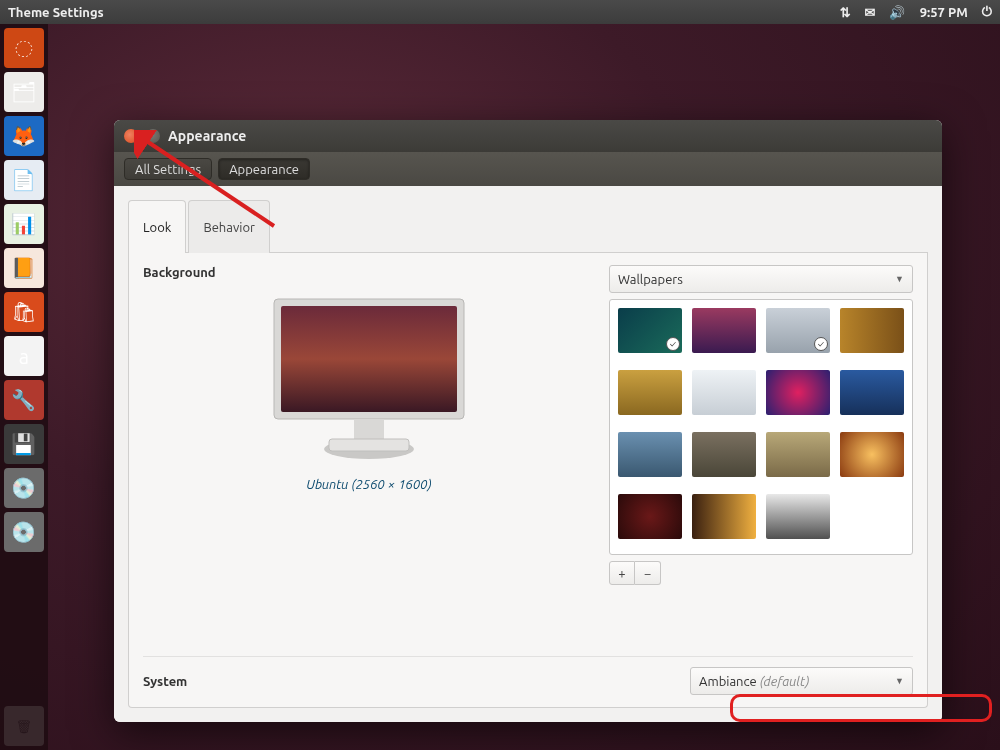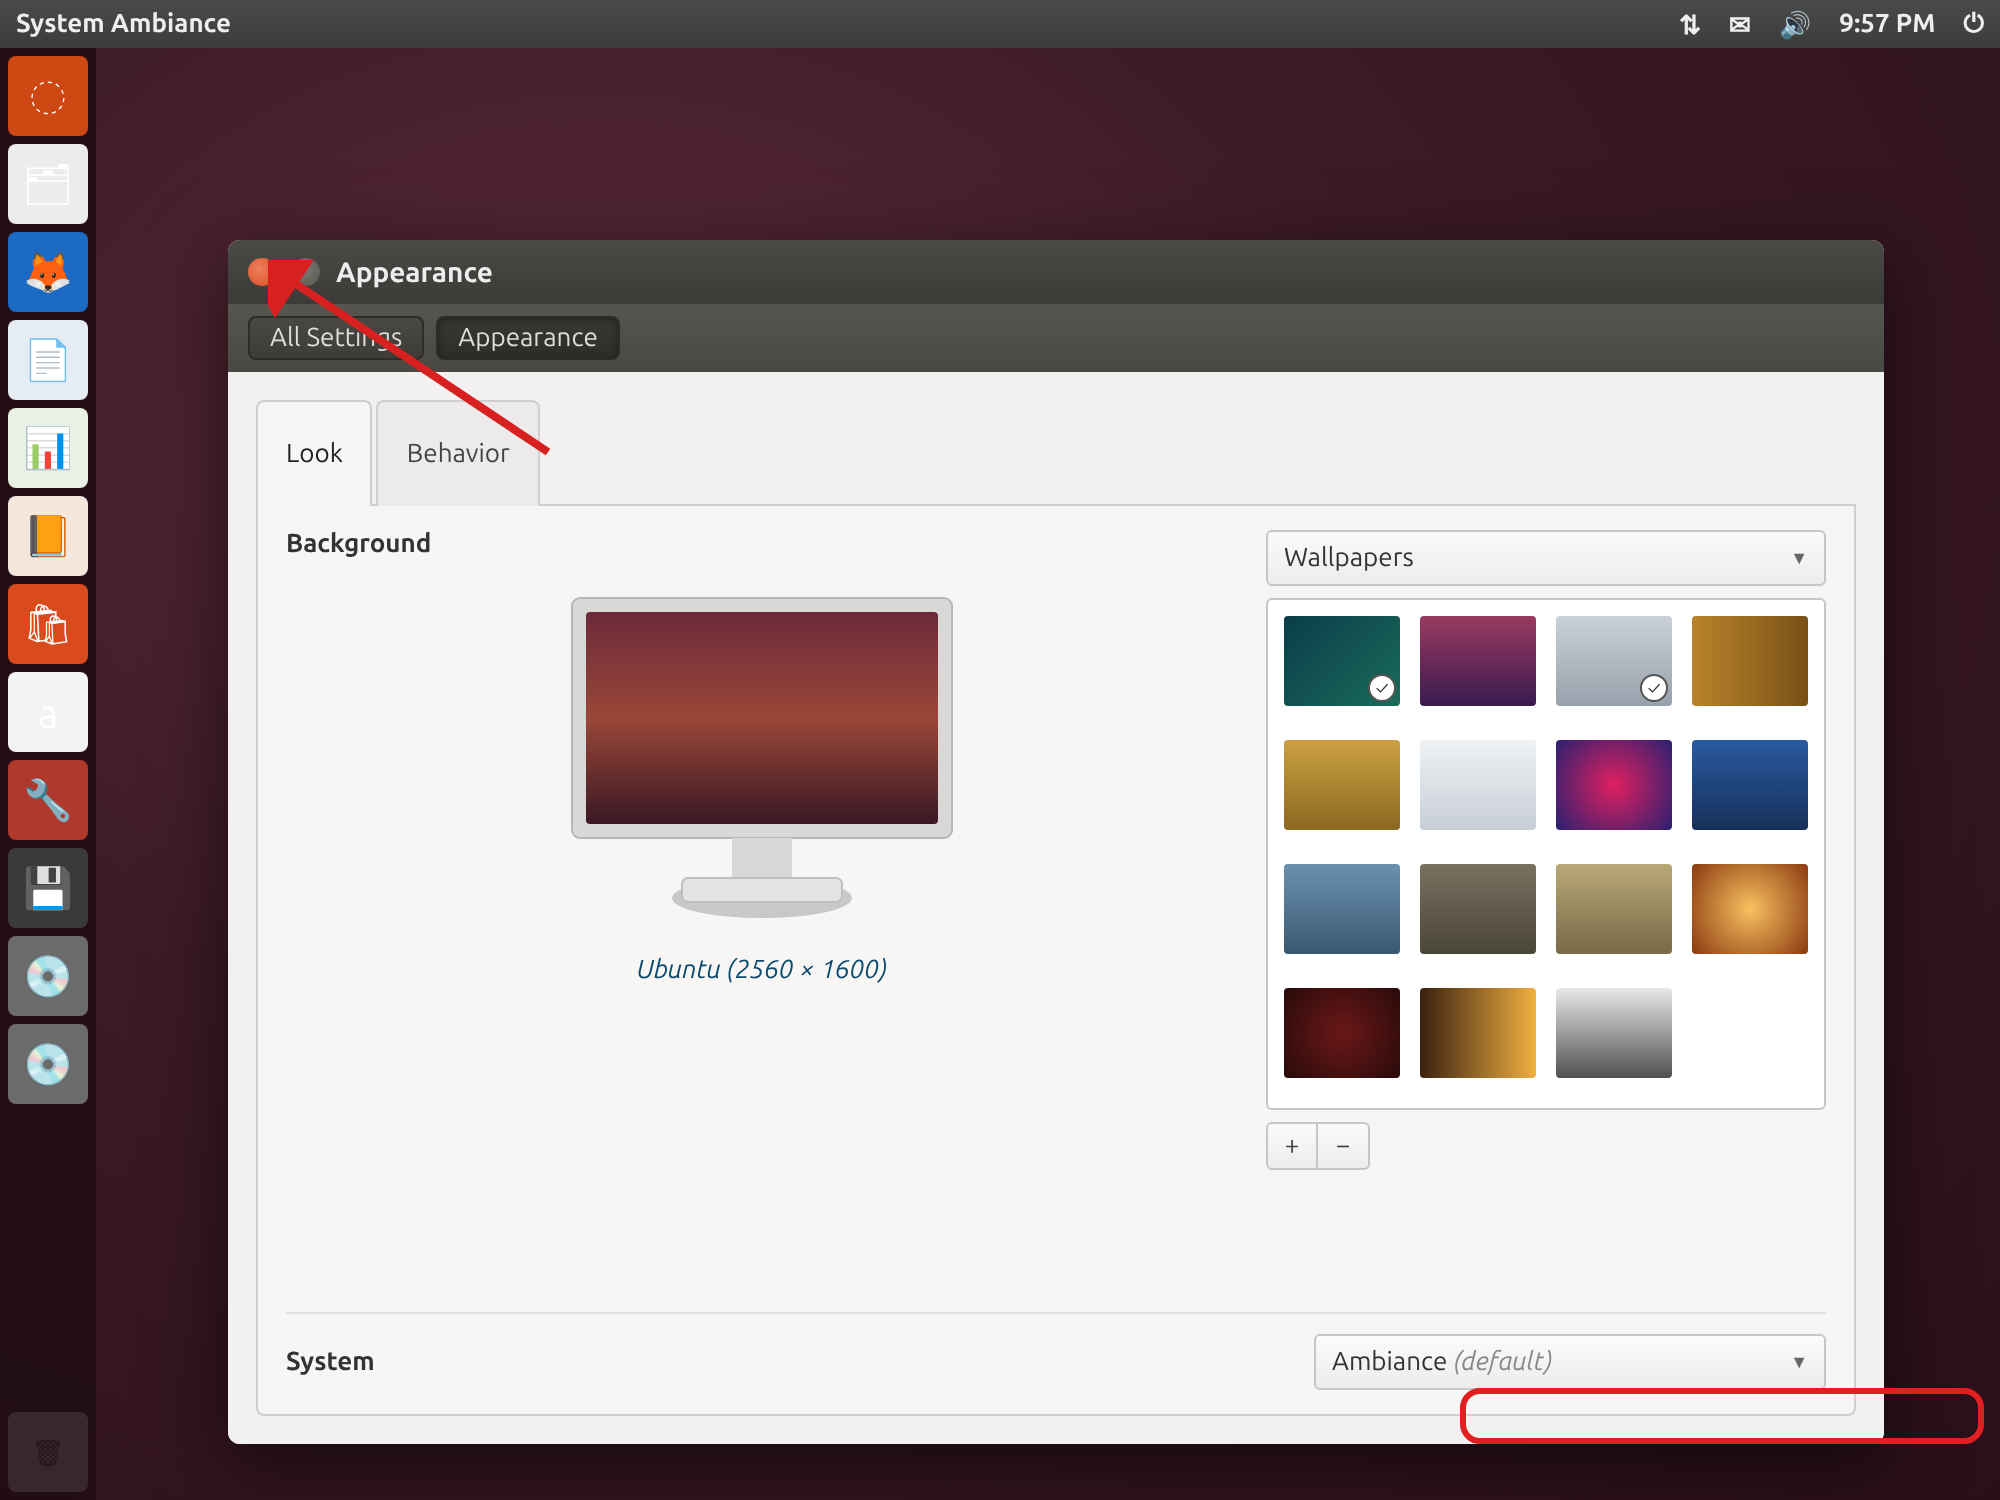--- a/index.html
+++ b/index.html
@@ -135,21 +135,21 @@
   flex: 1;
   padding: 12px 14px;
   display: flex; flex-direction: column;
   gap: 20px;
 }
 .row { display: flex; align-items: flex-start; gap: 14px; }
 .bg-row { flex: 1; }
 .label { font-weight: bold; color: #333; width: 140px; }
 
 .preview-col { flex: 1; display: flex; flex-direction: column; align-items: center; }
-.wall-col { width: 280px; display: flex; flex-direction: column; gap: 6px; }
+.wall-col { width: 304px; display: flex; flex-direction: column; gap: 6px; }
 
 .monitor-wrap { margin-top: 10px; }
 svg.monitor { width: 220px; height: 180px; }
 .preview-caption { color: #0c4a6e; font-style: italic; margin-top: 6px; }
 
 .dropdown {
   width: 100%;
   height: 28px;
   border: 1px solid #c7c6c5;
   border-radius: 3px;
@@ -196,21 +196,21 @@
 }
 .sq-btn:first-child { border-radius: 3px 0 0 3px; }
 .sq-btn:last-child { border-radius: 0 3px 3px 0; border-left: none; }
 
 .theme-row, .launcher-row {
   display: flex; align-items: center;
   border-top: 1px solid #e2e1e0;
   padding-top: 10px;
 }
 .theme-row .label, .launcher-row .label { flex-shrink: 0; }
-.theme-row .dropdown { width: 256px; margin-left: auto; }
+.theme-row .dropdown { width: 223px; margin-left: auto; }
 
 .launcher-row .slider-zone {
   margin-left: auto; width: 300px;
   display: flex; align-items: center; gap: 8px;
 }
 .slider-value { color: #333; font-size: 13px; }
 .slider {
   flex: 1;
   height: 4px;
   background: #d0cfce;
@@ -248,21 +248,21 @@
   pointer-events: none;
   z-index: 200;
 }
 
 .muted { color: #888; font-style: italic; }
 </style>
 </head>
 <body>
 
 <div class="top-panel">
-  <span class="title">System Ambiance</span>
+  <span class="title">Theme Settings</span>
   <div class="indicators">
     <span>⇅</span>
     <span>✉</span>
     <span>🔊</span>
     <span>9:57 PM</span>
     <span>⏻</span>
   </div>
 </div>
 
 <div class="launcher" id="launcher">

